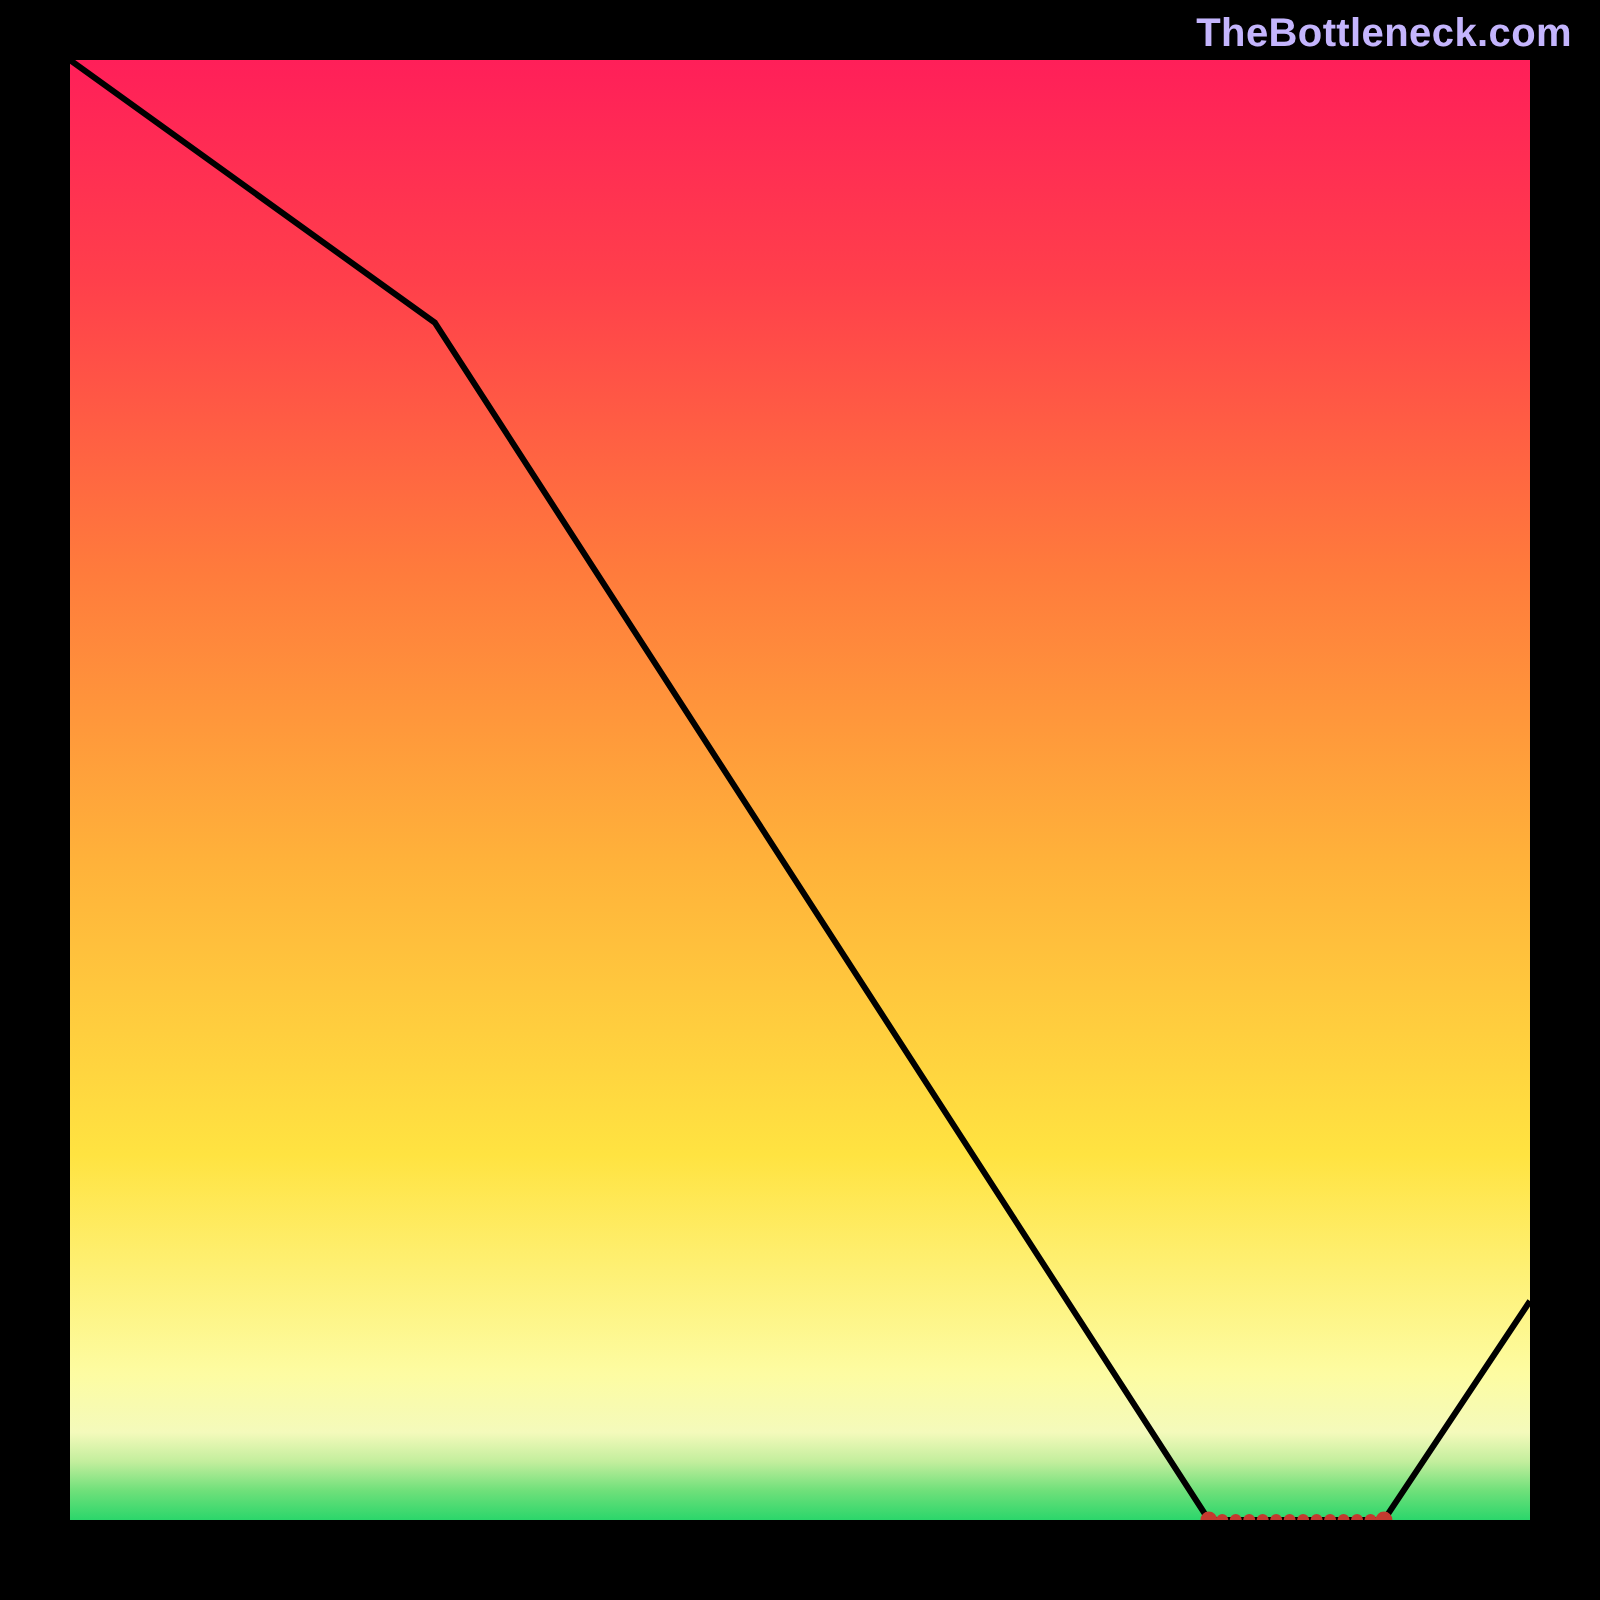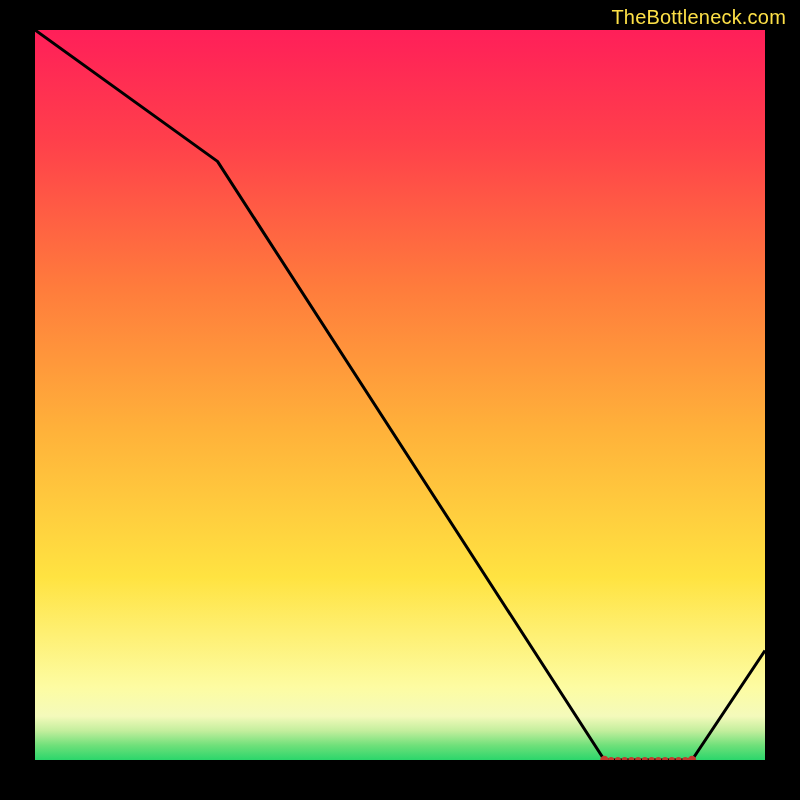--- a/index.html
+++ b/index.html
@@ -9,22 +9,22 @@
     width: 800px;
     height: 800px;
     background: #000;
   }
   .attribution {
     position: absolute;
     top: 6px;
     right: 14px;
     font-family: Arial, Helvetica, sans-serif;
     font-size: 20px;
-    font-weight: 400;
-    color: #fde047;
+    font-weight: 700;
+    color: #c4b5fd;
     letter-spacing: 0.2px;
   }
   .chart-frame {
     position: absolute;
     left: 35px;
     top: 30px;
     width: 730px;
     height: 730px;
     background: #000;
   }

